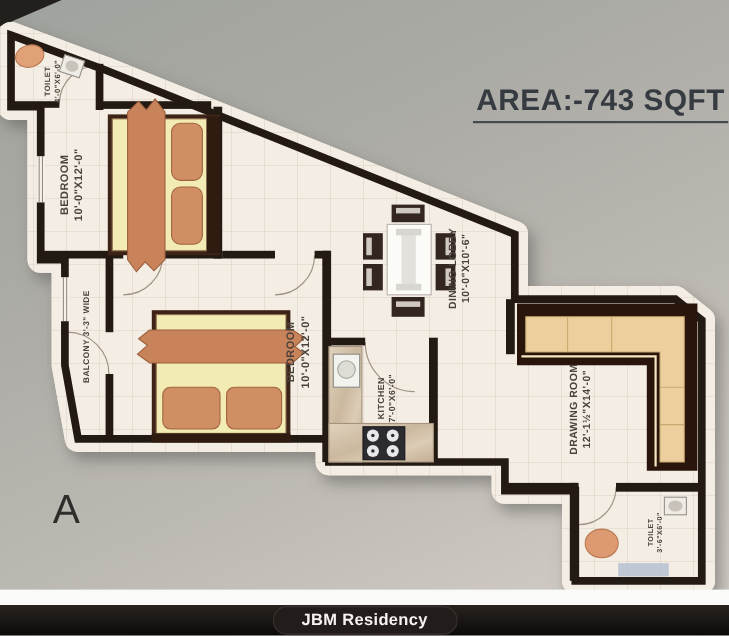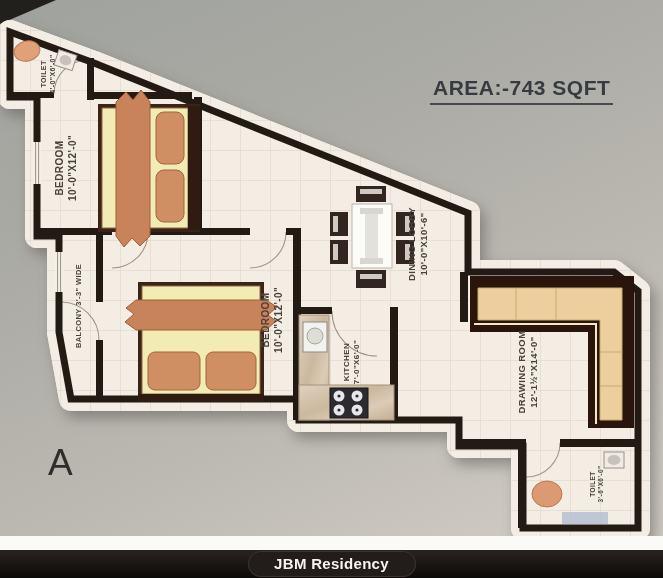--- a/index.html
+++ b/index.html
@@ -15,21 +15,21 @@
   #plan-svg{position:absolute;left:0;top:0;}
   .rlabel{position:absolute;width:0;height:0;z-index:5;}
   .rot{
     position:absolute;transform:translate(-50%,-50%) rotate(-90deg);
     white-space:nowrap;text-align:center;color:#4a423c;
     letter-spacing:.4px;line-height:1.25;font-weight:600;
   }
   .rname,.rdims{white-space:nowrap;}
   #area-title{
     position:absolute;left:430px;top:76px;z-index:6;
-    font-size:21px;font-weight:600;color:#363b42;letter-spacing:.5px;
+    font-size:27px;font-weight:600;color:#363b42;letter-spacing:.5px;
     border-bottom:2px solid #454a51;padding:0 3px 3px 3px;
   }
   #marker-a{
     position:absolute;left:48px;top:442px;z-index:6;
     font-size:37px;color:#2e2d2b;font-weight:500;
   }
   #footer-strip{position:absolute;left:0;top:536px;width:663px;height:14px;background:#fafaf8;}
   #footer-bar{
     position:absolute;left:0;top:550px;width:663px;height:28px;
     background:linear-gradient(#28231f,#0c0a09);

